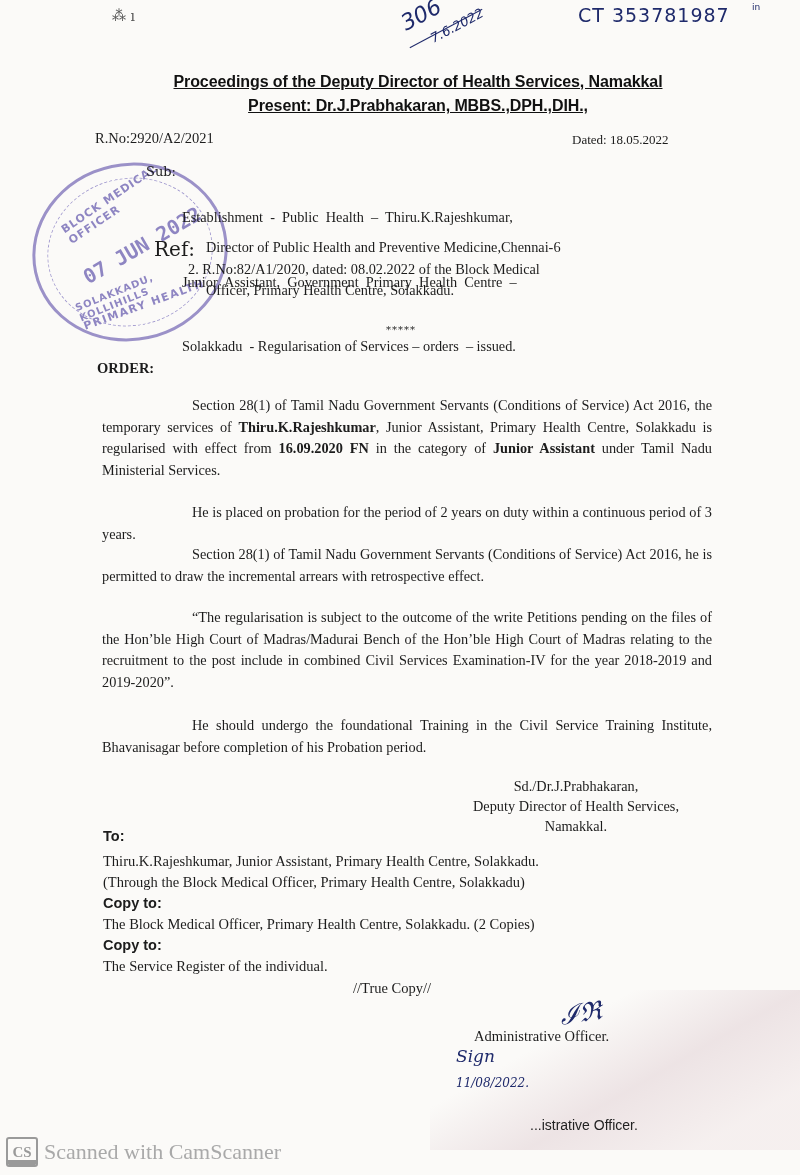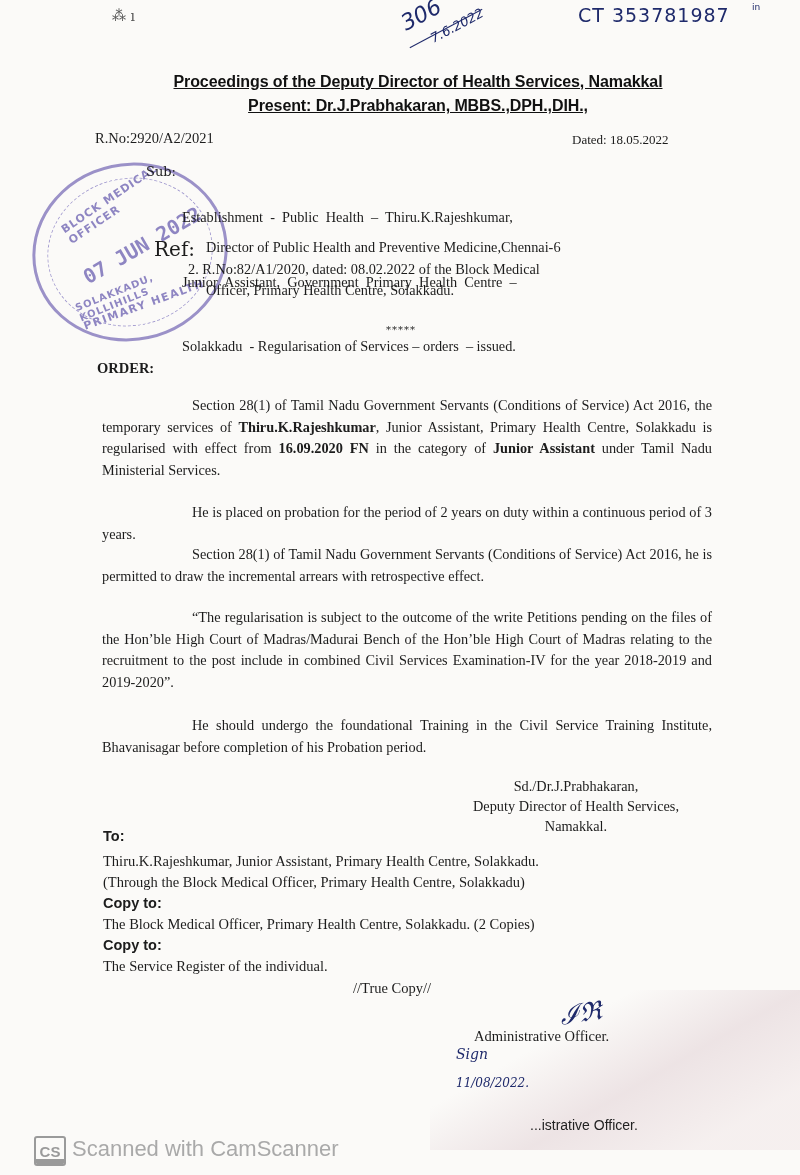--- a/index.html
+++ b/index.html
@@ -29,21 +29,21 @@
   }
   .stamp-date { position:absolute; left:42px; top:70px; font-family:"DejaVu Sans Mono", monospace; font-size:20px; font-weight:bold; color:#6a5fb0; transform:rotate(-18deg); }
   .stamp-top { position:absolute; left:30px; top:14px; font-family:"DejaVu Sans", sans-serif; font-size:11px; font-weight:bold; color:#6a5fb0; transform:rotate(-22deg); letter-spacing:1px; }
   .stamp-mid { position:absolute; left:30px; top:110px; font-family:"DejaVu Sans", sans-serif; font-size:10px; font-weight:bold; color:#6a5fb0; transform:rotate(-10deg); letter-spacing:1px; }
   .stamp-bot { position:absolute; left:34px; top:134px; font-family:"DejaVu Sans", sans-serif; font-size:11px; font-weight:bold; color:#6a5fb0; transform:rotate(-8deg); letter-spacing:1.5px; }
   .smear {
     position:absolute; left:430px; top:990px; width:400px; height:160px;
     background:linear-gradient(150deg, rgba(255,255,255,0) 30%, rgba(220,200,205,0.45) 55%, rgba(235,220,222,0.35) 80%);
     pointer-events:none;
   }
-  .footer { position:absolute; left:6px; top:1136px; height:32px; display:flex; align-items:flex-start; gap:6px; font-family:Liberation Sans, sans-serif; font-size:22px; color:#a9a9a9;margin-left:28px; }
+  .footer { position:absolute; left:6px; top:1136px; height:32px; display:flex; align-items:center; gap:6px; font-family:Liberation Serif, serif; font-size:22px; color:#a9a9a9; }
   .cs-logo { width:32px; height:30px; border:2px solid #9a9a9a; border-radius:3px; box-sizing:border-box; font-size:15px; font-weight:bold; color:#9a9a9a; display:flex; align-items:center; justify-content:center; position:relative; overflow:hidden; }
   .cs-logo::after { content:""; position:absolute; left:0; right:0; bottom:0; height:5px; background:#9a9a9a; }
   .sig { position:absolute; font-family:"DejaVu Serif", serif; font-style:italic; color:#1f2a6b; }
 </style>
 </head>
 <body>
 
 <div class="page">
 
   <div class="abs" style="left:112px;top:8px;font-size:14px;color:#555;">⁂ ı</div>
@@ -109,21 +109,21 @@
     <div style="font-weight:bold;font-family:'Liberation Sans',sans-serif;">Copy to:</div>
     <div>The Service Register of the individual.</div>
   </div>
 
   <div class="abs" style="left:353px;top:980px;font-size:14.5px;font-family:'Liberation Serif',serif;">//True Copy//</div>
 
   <div class="smear"></div>
 
   <div class="sig" style="left:560px;top:994px;font-size:26px;transform:rotate(-8deg);">ℐℜ</div>
   <div class="abs" style="left:474px;top:1028px;font-size:14.5px;font-family:'Liberation Serif',serif;">Administrative Officer.</div>
-  <div class="sig" style="left:456px;top:1046px;font-size:14px;">Sign</div>
+  <div class="sig" style="left:456px;top:1046px;font-size:17px;">Sign</div>
   <div class="sig" style="left:456px;top:1076px;font-size:12px;">11/08/2022.</div>
   <div class="abs" style="left:530px;top:1117px;font-size:14px;font-family:'Liberation Sans',sans-serif;color:#222;">...istrative Officer.</div>
 
   <div class="footer">
     <div class="cs-logo">CS</div>
     <span>Scanned with CamScanner</span>
   </div>
 </div>
 
 </body></html>

